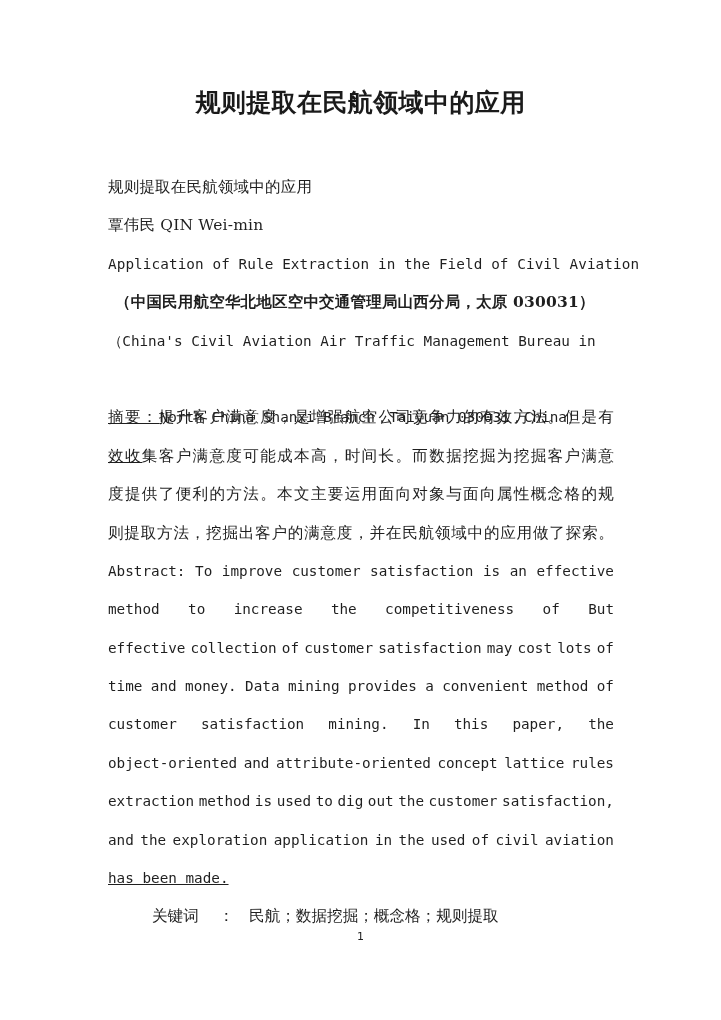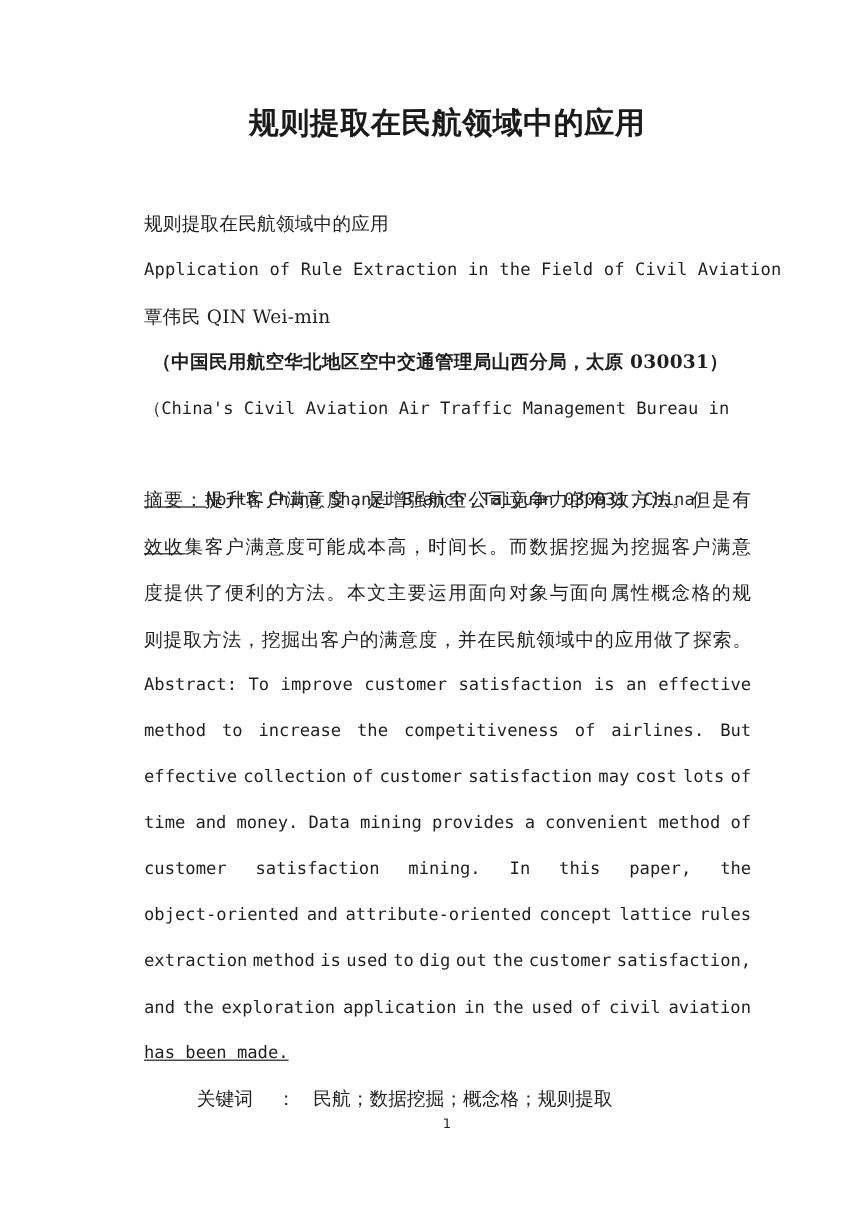--- a/index.html
+++ b/index.html
@@ -12,21 +12,21 @@
     height: 1020px;
     position: relative;
     overflow: hidden;
     font-family: "DejaVu Serif", serif;
     color: #000000;
     -webkit-font-smoothing: antialiased;
   }
 
   .page {
     position: absolute;
-    left: 12px;
+    left: 0;
     top: 0;
     width: 689px;
     height: 1020px;
     background: #ffffff;
   }
 
   .doc-title {
     position: absolute;
     left: 0;
     top: 86px;
@@ -132,23 +132,23 @@
 <body>
 
 <div class="page">
 
   <div class="doc-title">规则提取在民航领域中的应用</div>
 
   <div class="content">
 
     <div class="line cn">规则提取在民航领域中的应用</div>
 
+    <div class="line cn">覃伟民 QIN Wei-min</div>
+
     <div class="line en">Application of Rule Extraction in the Field of Civil Aviation</div>
-
-    <div class="line cn">覃伟民 QIN Wei-min</div>
 
     <div class="line cn indent1">（中国民用航空华北地区空中交通管理局山西分局，太原 030031）</div>
 
     <div class="jline">
       <span>（China's Civil Aviation Air Traffic Management Bureau in</span>
     </div>
 
     <div class="jline last">
       <span>North China Shanxi Branch，Taiyuan 030031，China）</span>
     </div>
@@ -277,21 +277,21 @@
         <span>应</span>
         <span>用</span>
         <span>做</span>
         <span>了</span>
         <span>探</span>
         <span>索</span>
         <span>。</span>
       </div>
 
     <div class="jline"><span>Abstract:</span><span>To</span><span>improve</span><span>customer</span><span>satisfaction</span><span>is</span><span>an</span><span>effective</span></div>
-    <div class="jline"><span>method</span><span>to</span><span>increase</span><span>the</span><span>competitiveness</span><span>of</span><span>airlines.</span><span>But</span></div>
+    <div class="jline"><span>method</span><span>to</span><span>increase</span><span>the</span><span>competitiveness</span><span>of</span><span>But</span></div>
     <div class="jline"><span>effective</span><span>collection</span><span>of</span><span>customer</span><span>satisfaction</span><span>may</span><span>cost</span><span>lots</span><span>of</span></div>
     <div class="jline"><span>time</span><span>and</span><span>money.</span><span>Data</span><span>mining</span><span>provides</span><span>a</span><span>convenient</span><span>method</span><span>of</span></div>
     <div class="jline"><span>customer</span><span>satisfaction</span><span>mining.</span><span>In</span><span>this</span><span>paper,</span><span>the</span></div>
     <div class="jline"><span>object-oriented</span><span>and</span><span>attribute-oriented</span><span>concept</span><span>lattice</span><span>rules</span></div>
     <div class="jline"><span>extraction</span><span>method</span><span>is</span><span>used</span><span>to</span><span>dig</span><span>out</span><span>the</span><span>customer</span><span>satisfaction,</span></div>
     <div class="jline"><span>and</span><span>the</span><span>exploration</span><span>application</span><span>in</span><span>the</span><span>used</span><span>of</span><span>civil</span><span>aviation</span></div>
 
     <div class="jline last">has been made.</div>
 
     <div class="kw-line">关键词    ：   民航；数据挖掘；概念格；规则提取</div>

